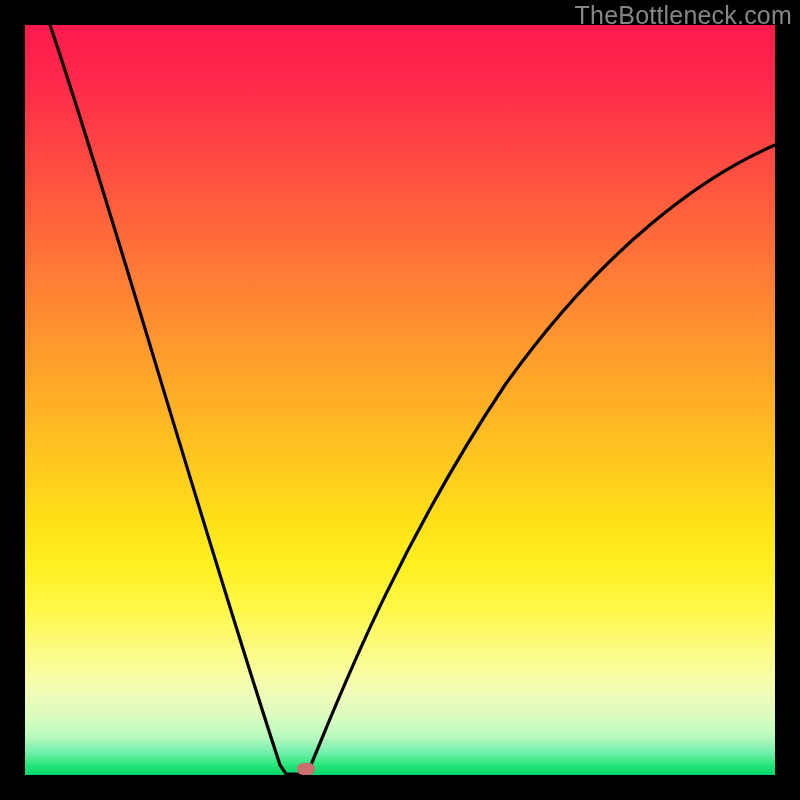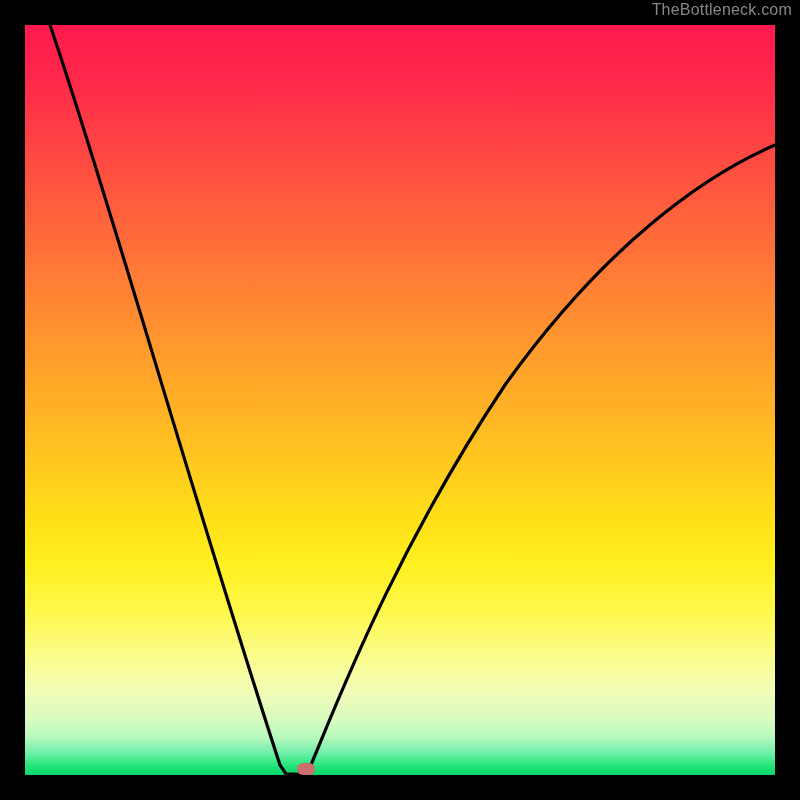--- a/index.html
+++ b/index.html
@@ -56,21 +56,21 @@
     height: 12px;
     border-radius: 6px / 6px;
     background: #cc6e6e;
     transform: translate(-50%, -50%);
   }
   .watermark {
     position: absolute;
     top: 1px;
     right: 8px;
     font-family: Arial, Helvetica, sans-serif;
-    font-size: 16px;
+    font-size: 25px;
     color: #868686;
     letter-spacing: 0.2px;
   }
 </style>
 </head>
 <body>
 
 <div class="frame">
 
   <div class="plot-area">

